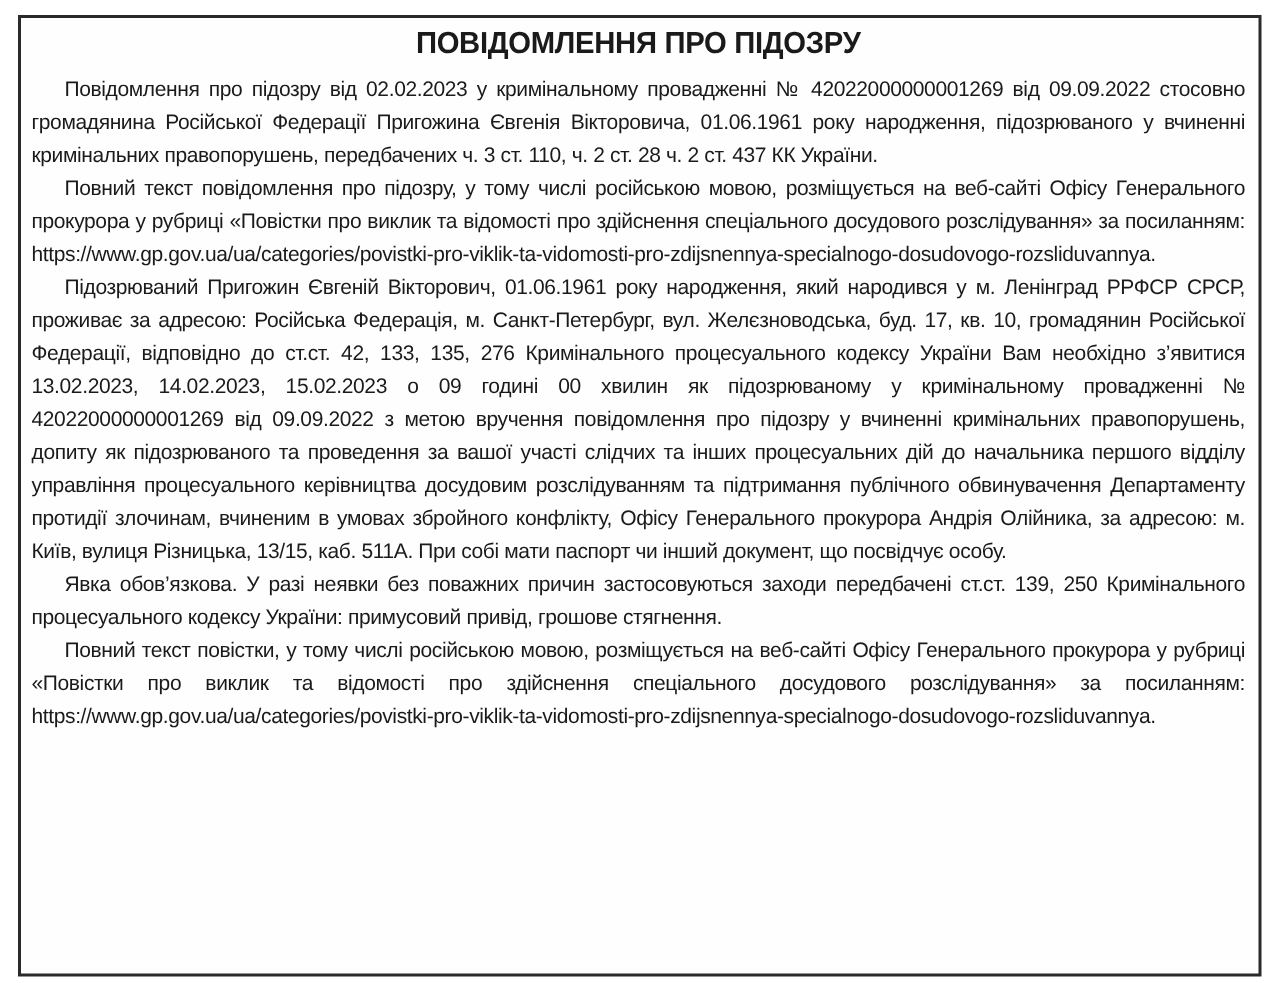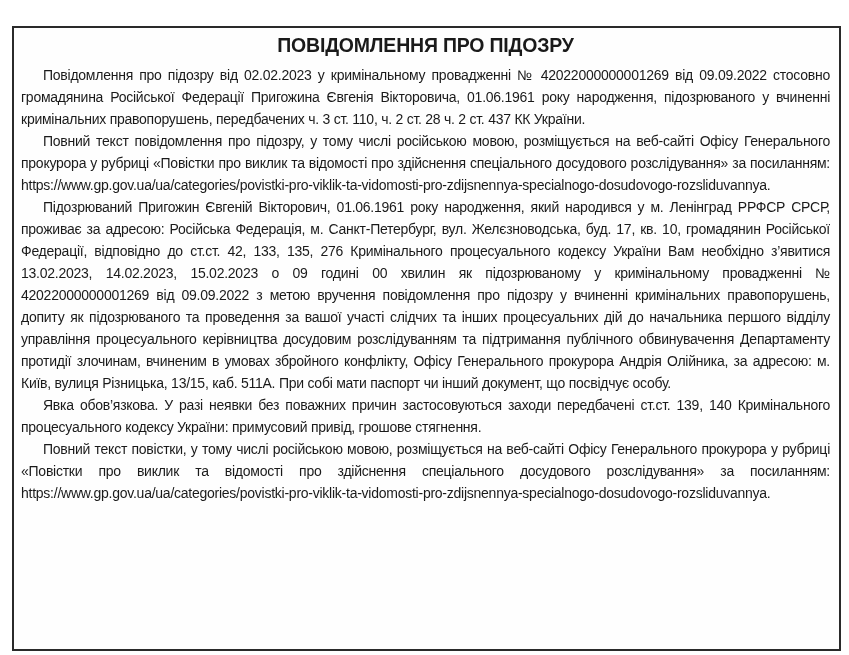--- a/index.html
+++ b/index.html
@@ -18,21 +18,20 @@
   }
   .doc-frame{
     position:absolute;
     left:12px;top:10px;right:8px;bottom:4px;
     border:2px solid var(--border);
     background:var(--paper);
     box-sizing:border-box;
     padding:3px 9px 6px 7px;
     color:var(--text);
     overflow:hidden;
-    margin-top:16px;
   }
   .doc-title{
     font-size:19.5px;
     font-weight:bold;
     text-align:center;
     letter-spacing:-0.2px;
     margin:3px 0 7px 0;
     transform:scaleY(1.04);
   }
   .doc-title.second{
@@ -55,17 +54,17 @@
 
   <h1 class="doc-title">ПОВІДОМЛЕННЯ ПРО ПІДОЗРУ</h1>
 
   <p class="doc-par">Повідомлення про підозру від 02.02.2023 у кримінальному провадженні № 42022000000001269 від 09.09.2022 стосовно громадянина Російської Федерації Пригожина Євгенія Вікторовича, 01.06.1961 року народження, підозрюваного у вчиненні кримінальних правопорушень, передбачених ч. 3 ст. 110, ч. 2 ст. 28 ч. 2 ст. 437 КК України.</p>
 
   <p class="doc-par">Повний текст повідомлення про підозру, у тому числі російською мовою, розміщується на веб-сайті Офісу Генерального прокурора у рубриці «Повістки про виклик та відомості про здійснення спеціального досудового розслідування» за посиланням: https://www.gp.gov.ua/ua/categories/povistki-pro-viklik-ta-vidomosti-pro-zdijsnennya-specialnogo-dosudovogo-rozsliduvannya.</p>
 
 
   <p class="doc-par">Підозрюваний Пригожин Євгеній Вікторович, 01.06.1961 року народження, який народився у м. Ленінград РРФСР СРСР, проживає за адресою: Російська Федерація, м. Санкт-Петербург, вул. Желєзноводська, буд. 17, кв. 10, громадянин Російської Федерації, відповідно до ст.ст. 42, 133, 135, 276 Кримінального процесуального кодексу України Вам необхідно з’явитися 13.02.2023, 14.02.2023, 15.02.2023 о 09 годині 00 хвилин як підозрюваному у кримінальному провадженні № 42022000000001269 від 09.09.2022 з метою вручення повідомлення про підозру у вчиненні кримінальних правопорушень, допиту як підозрюваного та проведення за вашої участі слідчих та інших процесуальних дій до начальника першого відділу управління процесуального керівництва досудовим розслідуванням та підтримання публічного обвинувачення Департаменту протидії злочинам, вчиненим в умовах збройного конфлікту, Офісу Генерального прокурора Андрія Олійника, за адресою: м. Київ, вулиця Різницька, 13/15, каб. 511А. При собі мати паспорт чи інший документ, що посвідчує особу.</p>
 
-  <p class="doc-par">Явка обов’язкова. У разі неявки без поважних причин застосовуються заходи передбачені ст.ст. 139, 140 Кримінального процесуального кодексу України: примусовий привід, грошове стягнення.</p>
+  <p class="doc-par">Явка обов’язкова. У разі неявки без поважних причин застосовуються заходи передбачені ст.ст. 139, 250 Кримінального процесуального кодексу України: примусовий привід, грошове стягнення.</p>
 
   <p class="doc-par">Повний текст повістки, у тому числі російською мовою, розміщується на веб-сайті Офісу Генерального прокурора у рубриці «Повістки про виклик та відомості про здійснення спеціального досудового розслідування» за посиланням: https://www.gp.gov.ua/ua/categories/povistki-pro-viklik-ta-vidomosti-pro-zdijsnennya-specialnogo-dosudovogo-rozsliduvannya.</p>
 
 </div>
 
 </body></html>

